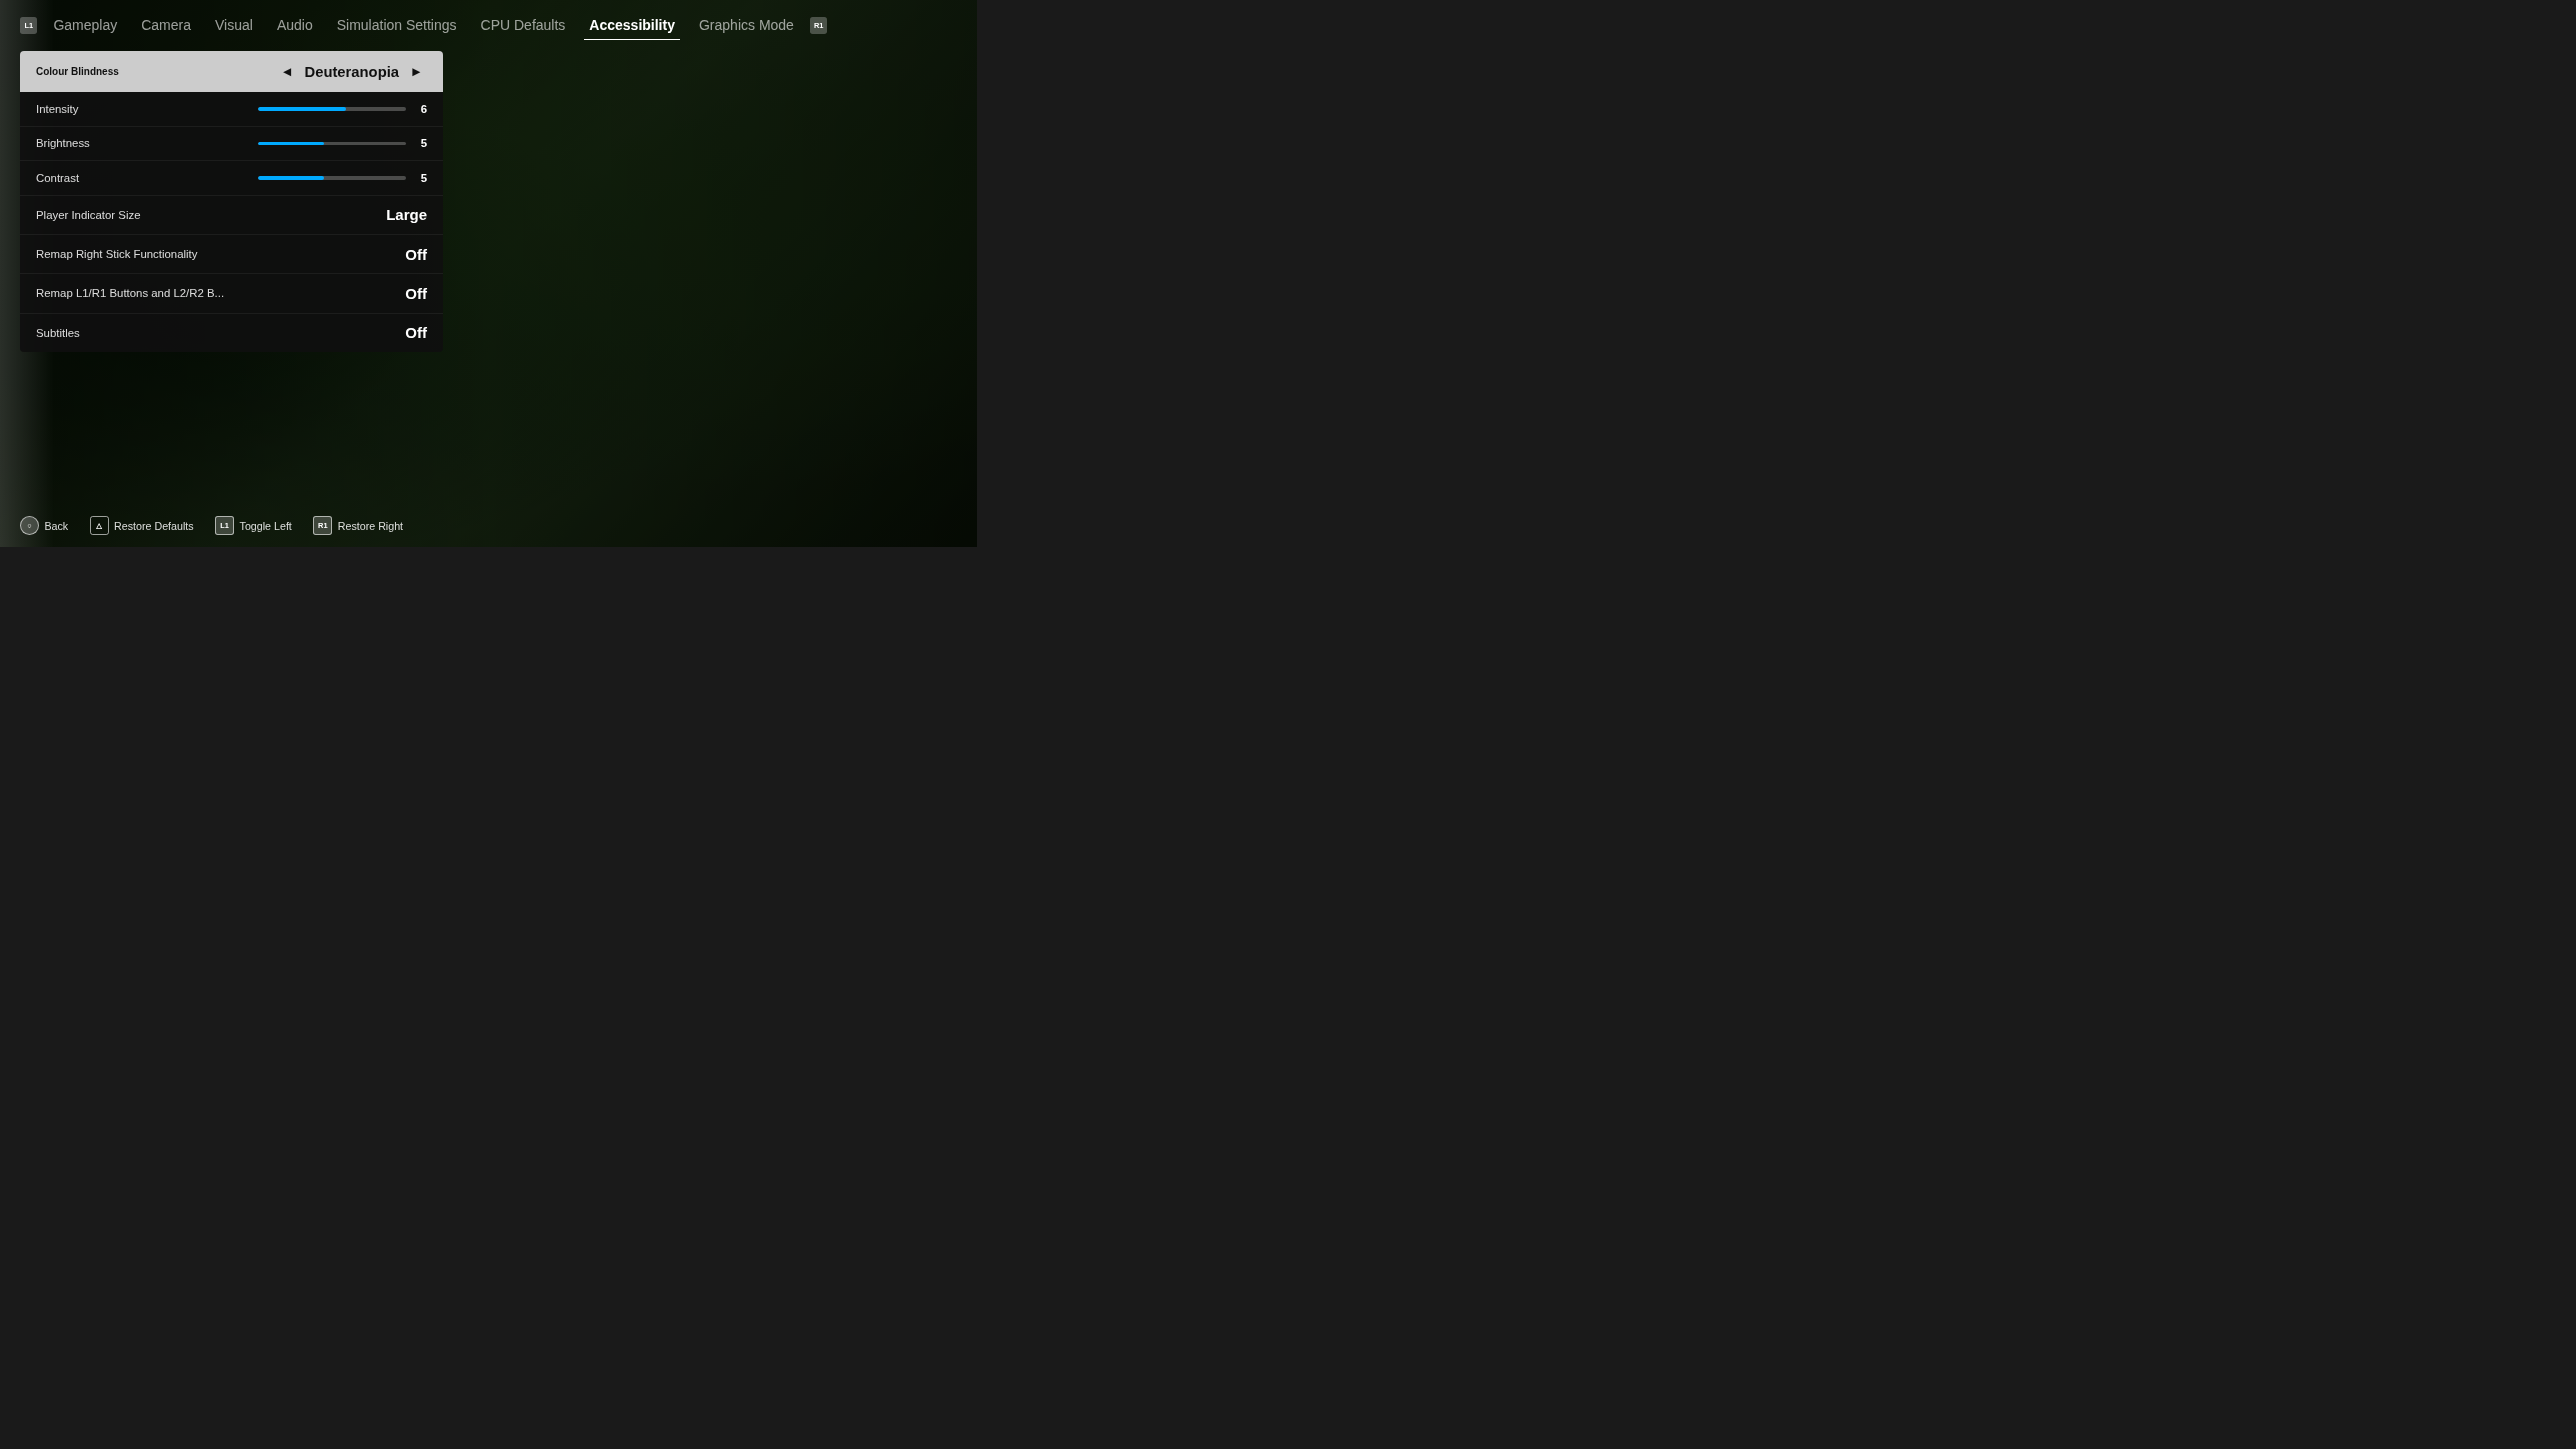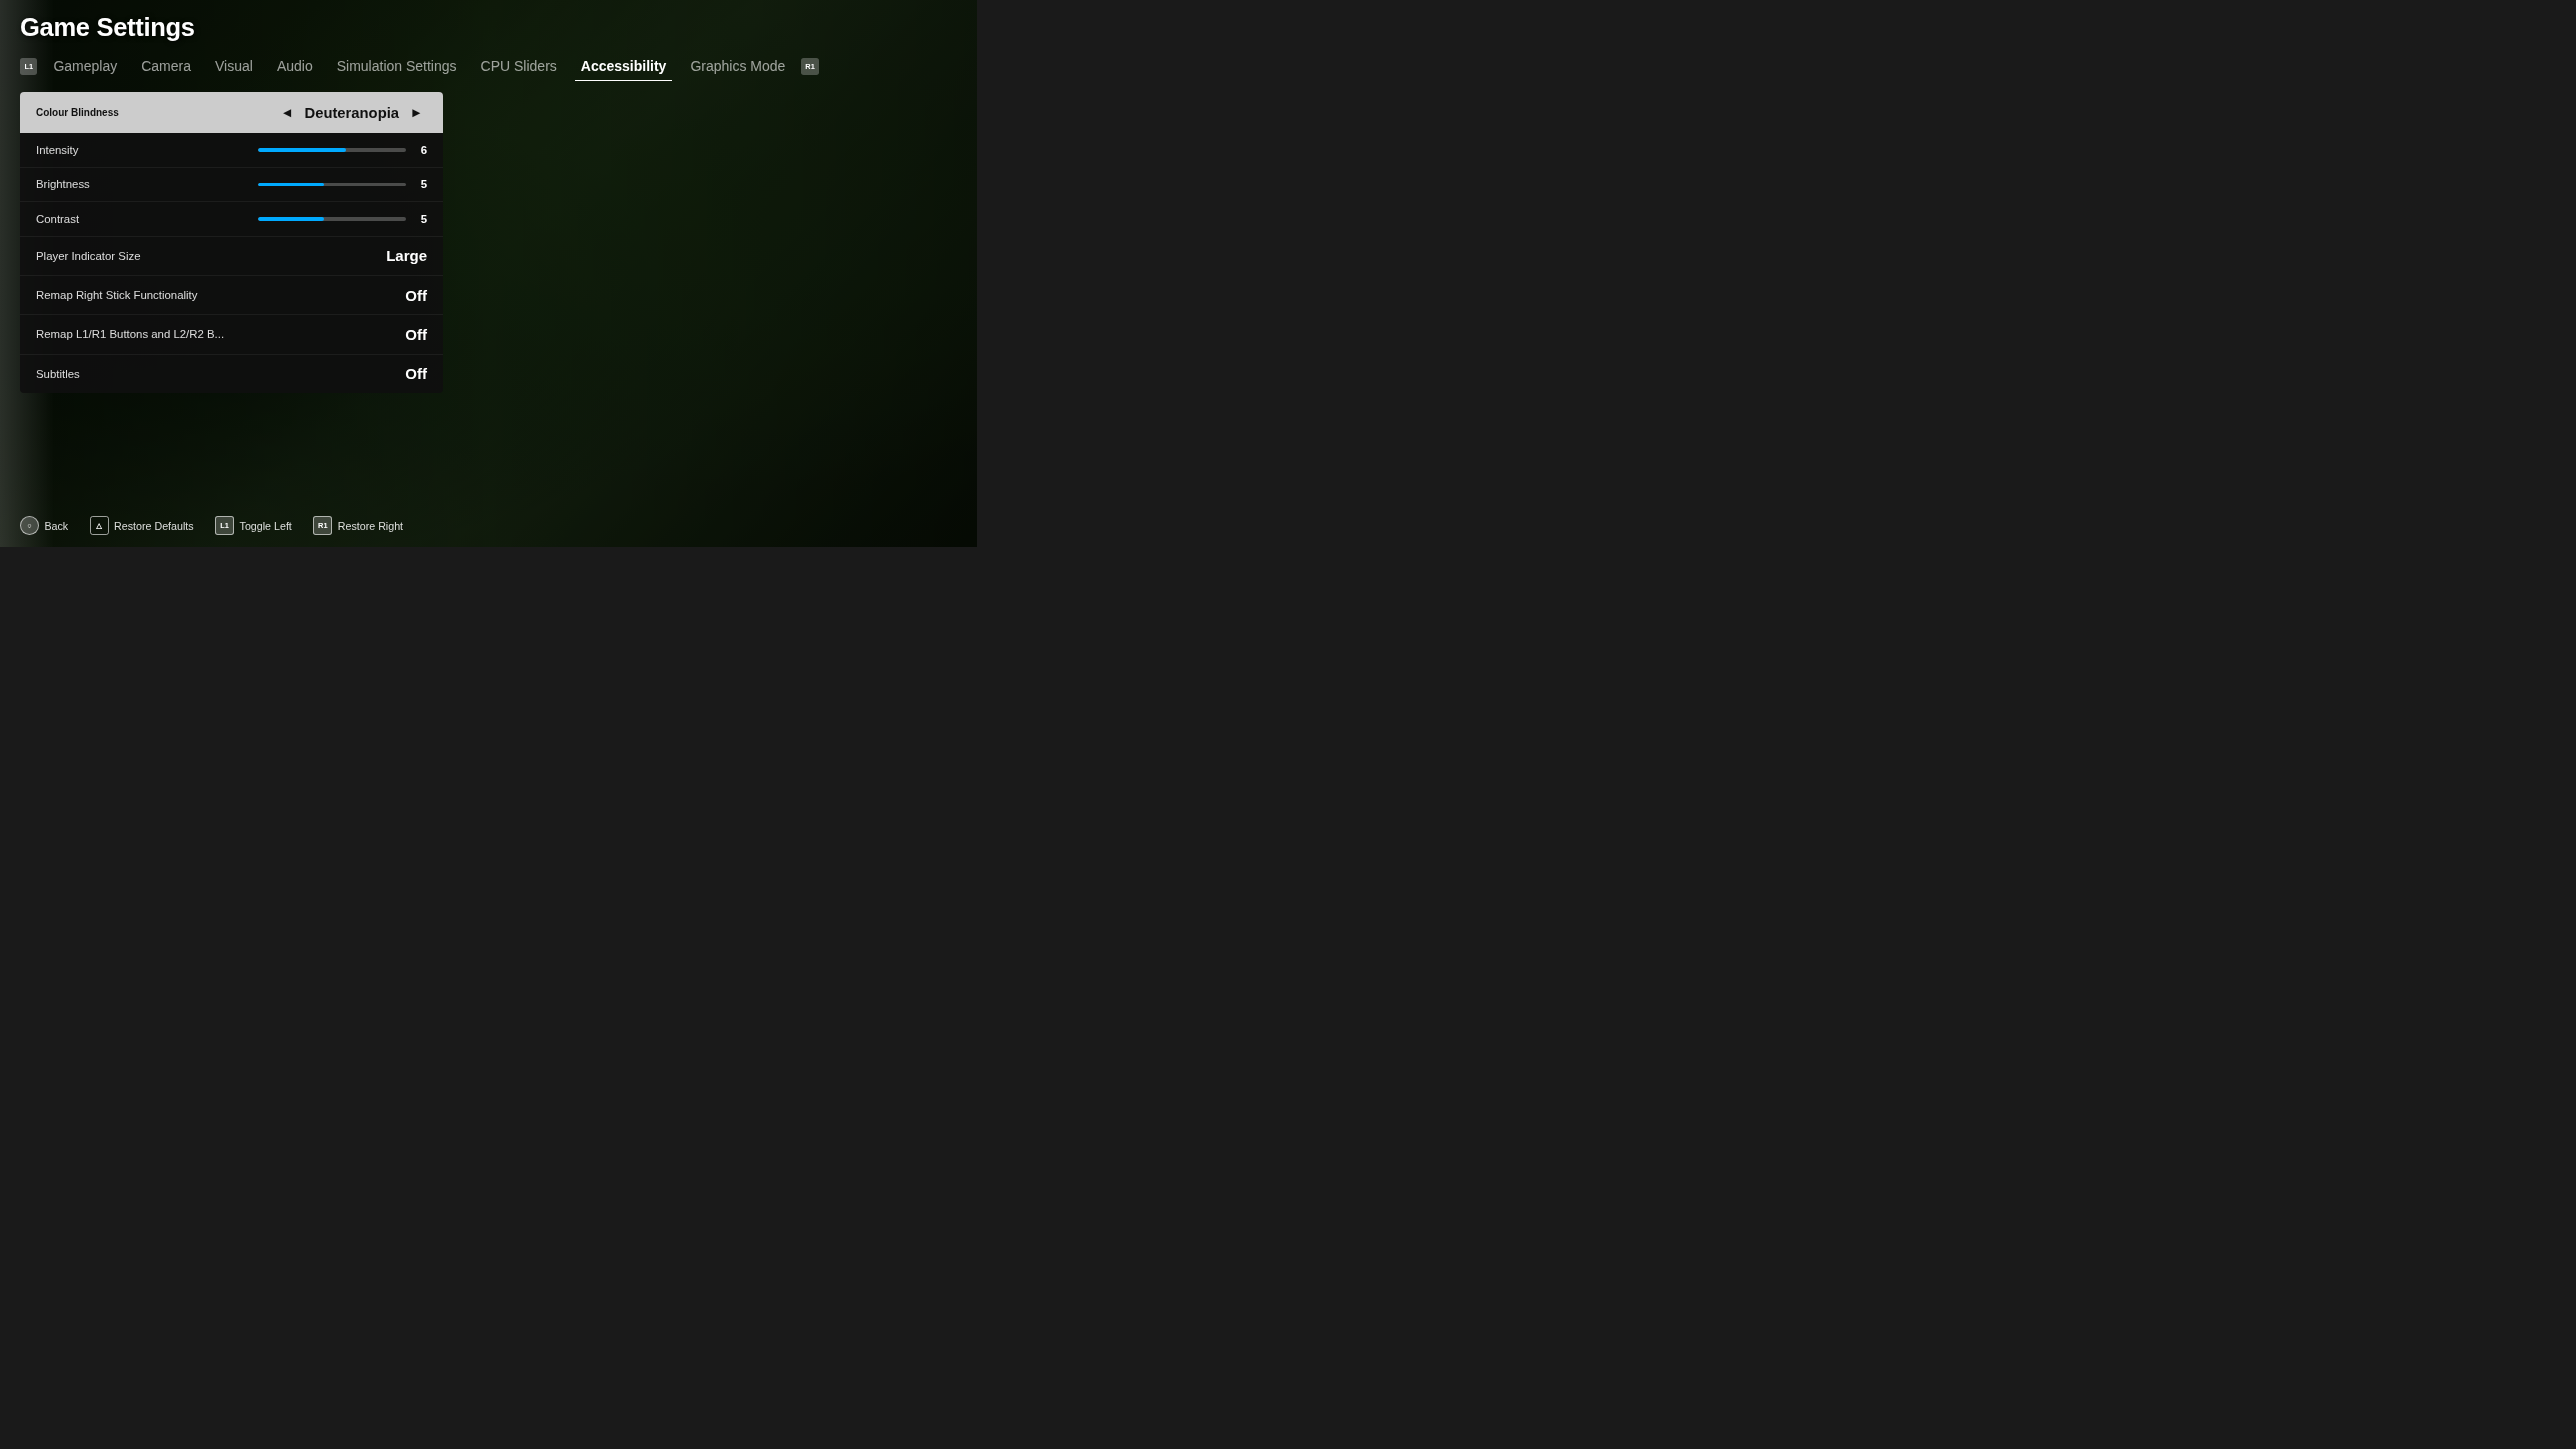--- a/index.html
+++ b/index.html
@@ -270,30 +270,29 @@
   </style>
 </head>
 <body>
 
 <div class="bg"></div>
 <div class="bg-overlay"></div>
 <div class="goalpost"></div>
 
 <div class="main">
 
-  <h1 class="page-title">Game Settings</h1>
 
   <nav class="nav-tabs">
     <span class="controller-badge">L1</span>
     <button class="nav-tab-btn">Gameplay</button>
     <button class="nav-tab-btn">Camera</button>
     <button class="nav-tab-btn">Visual</button>
     <button class="nav-tab-btn">Audio</button>
     <button class="nav-tab-btn">Simulation Settings</button>
-    <button class="nav-tab-btn">CPU Sliders</button>
+    <button class="nav-tab-btn">CPU Defaults</button>
     <button class="nav-tab-btn active">Accessibility</button>
     <button class="nav-tab-btn">Graphics Mode</button>
     <span class="controller-badge controller-badge-r1">R1</span>
   </nav>
 
   <div class="settings-panel">
 
     <div class="settings-header">
       <span class="settings-header-title">Colour Blindness</span>
       <div class="colour-blindness-control">

